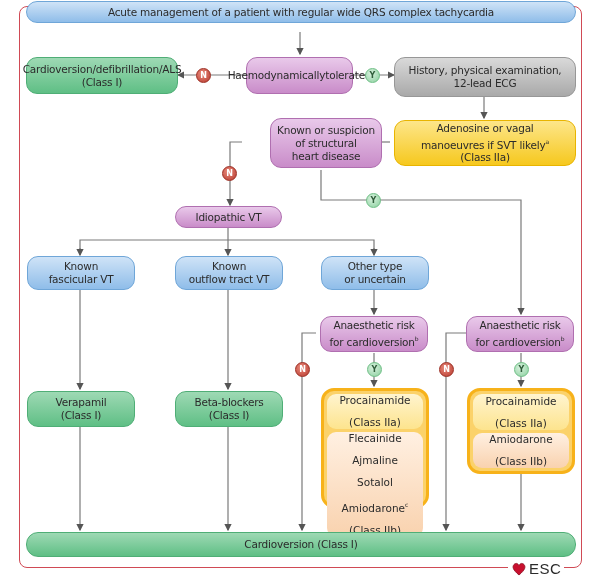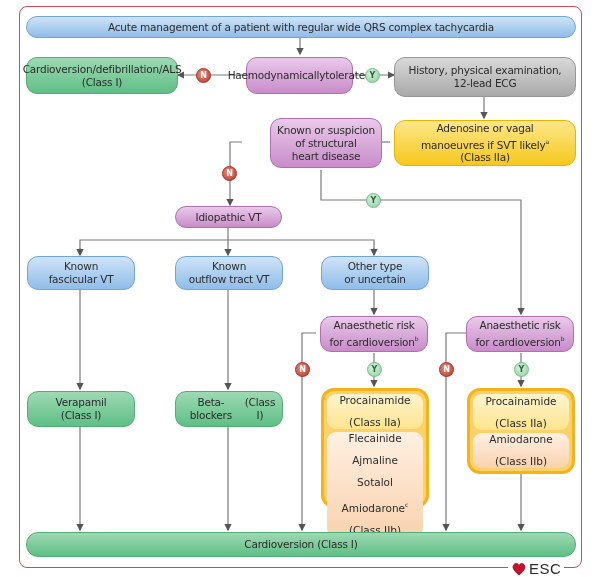--- a/index.html
+++ b/index.html
@@ -77,21 +77,21 @@
     <polyline points="466,333 446,333 446,530" marker-end="url(#ah)"></polyline>
 
     <line x1="80" y1="427" x2="80" y2="530" marker-end="url(#ah)"></line>
     <line x1="228" y1="427" x2="228" y2="530" marker-end="url(#ah)"></line>
 
     <line x1="374" y1="508" x2="374" y2="530" marker-end="url(#ah)"></line>
     <line x1="521" y1="474" x2="521" y2="530" marker-end="url(#ah)"></line>
   </g>
 </svg>
 
-<div class="box blue" style="left:26px;top:16px;width:550px;height:22px;border-radius:11px;">
+<div class="box blue" style="left:26px;top:1px;width:550px;height:22px;border-radius:11px;">
   <span>Acute management of a patient with regular wide QRS complex tachycardia</span>
 </div>
 
 <div class="box green" style="left:26px;top:57px;width:152px;height:37px;flex-direction:column;">
   <span>Cardioversion/defibrillation/ALS</span>
   <span>(Class I)</span>
 </div>
 <div class="badge n" style="left:196px;top:68px;">
     <span>N</span>
   </div>
@@ -159,21 +159,21 @@
     <span>N</span>
   </div>
 <div class="badge y" style="left:514px;top:362px;">
     <span>Y</span>
   </div>
 
 <div class="box green" style="left:27px;top:391px;width:108px;height:36px;flex-direction:column;">
   <span>Verapamil</span>
   <span>(Class I)</span>
 </div>
-<div class="box green" style="left:175px;top:391px;width:108px;height:36px;">
+<div class="box green" style="left:175px;top:391px;width:108px;height:36px;flex-direction:column;">
   <span>Beta-blockers</span>
   <span>(Class I)</span>
 </div>
 
 <div class="orangewrap" style="left:321px;top:388px;width:108px;height:120px;">
   <div class="inner top" style="height:36px;">
     <span>Procainamide</span>
     <span>(Class IIa)</span>
   </div>
   <div class="inner bot" style="flex:1;">

